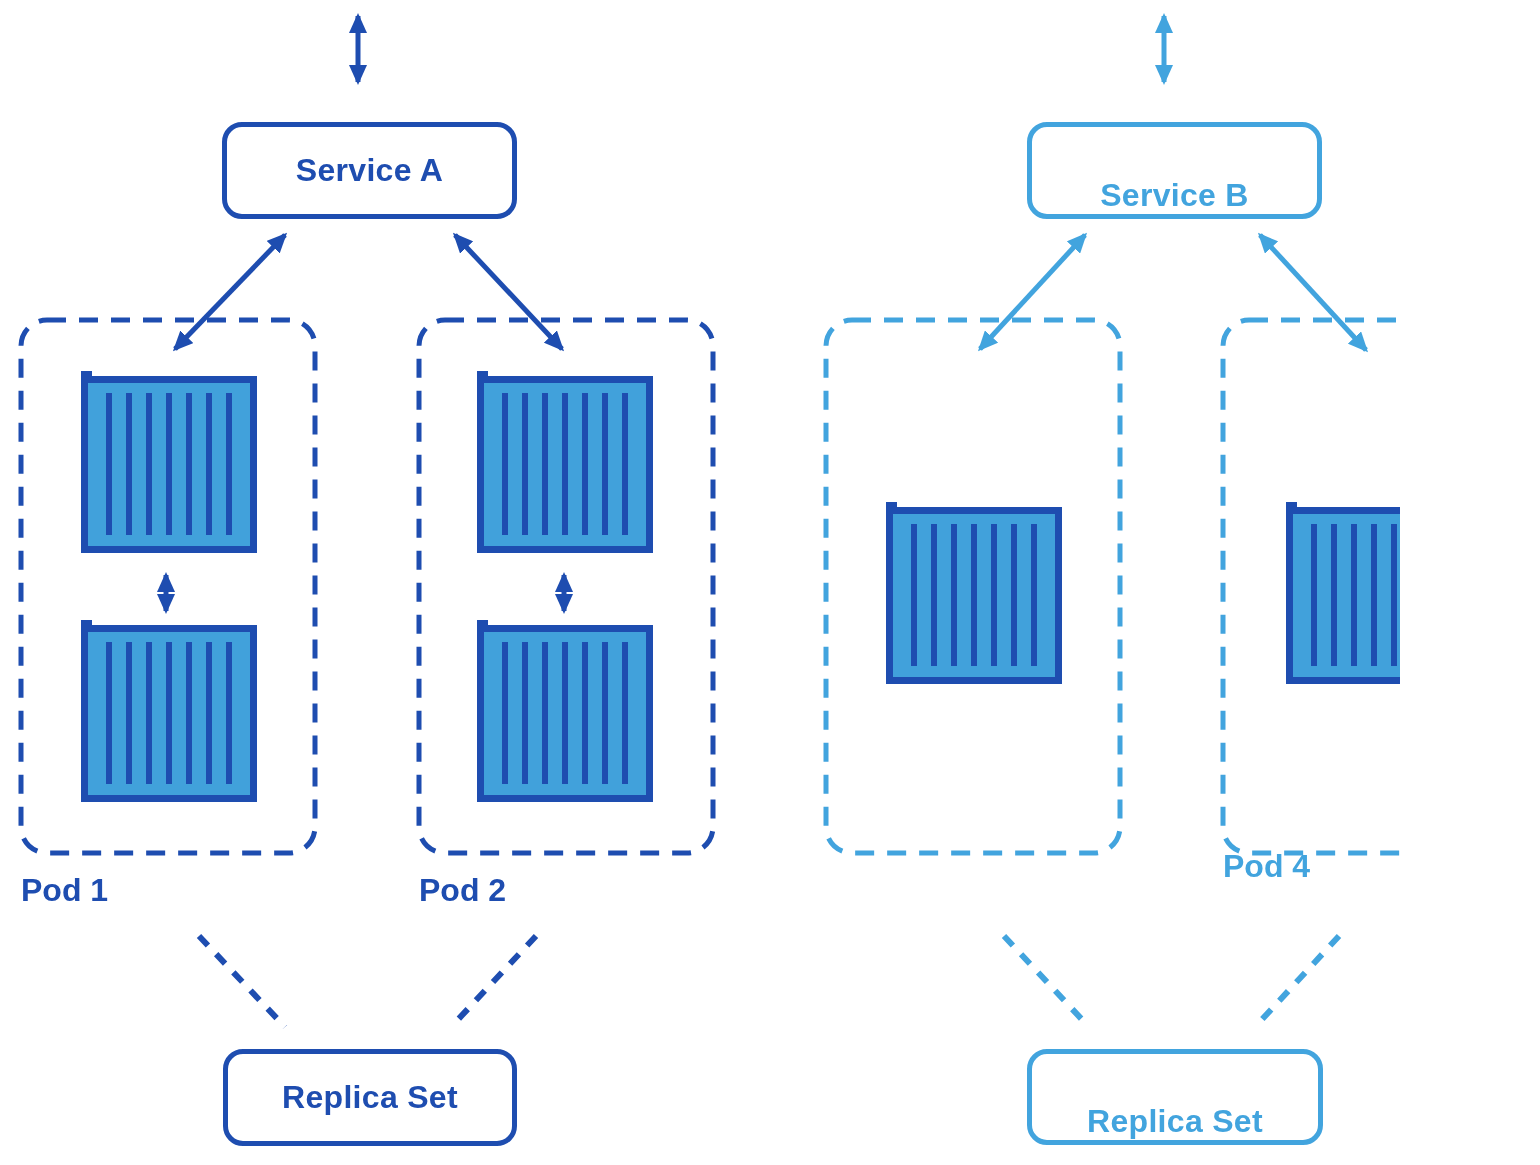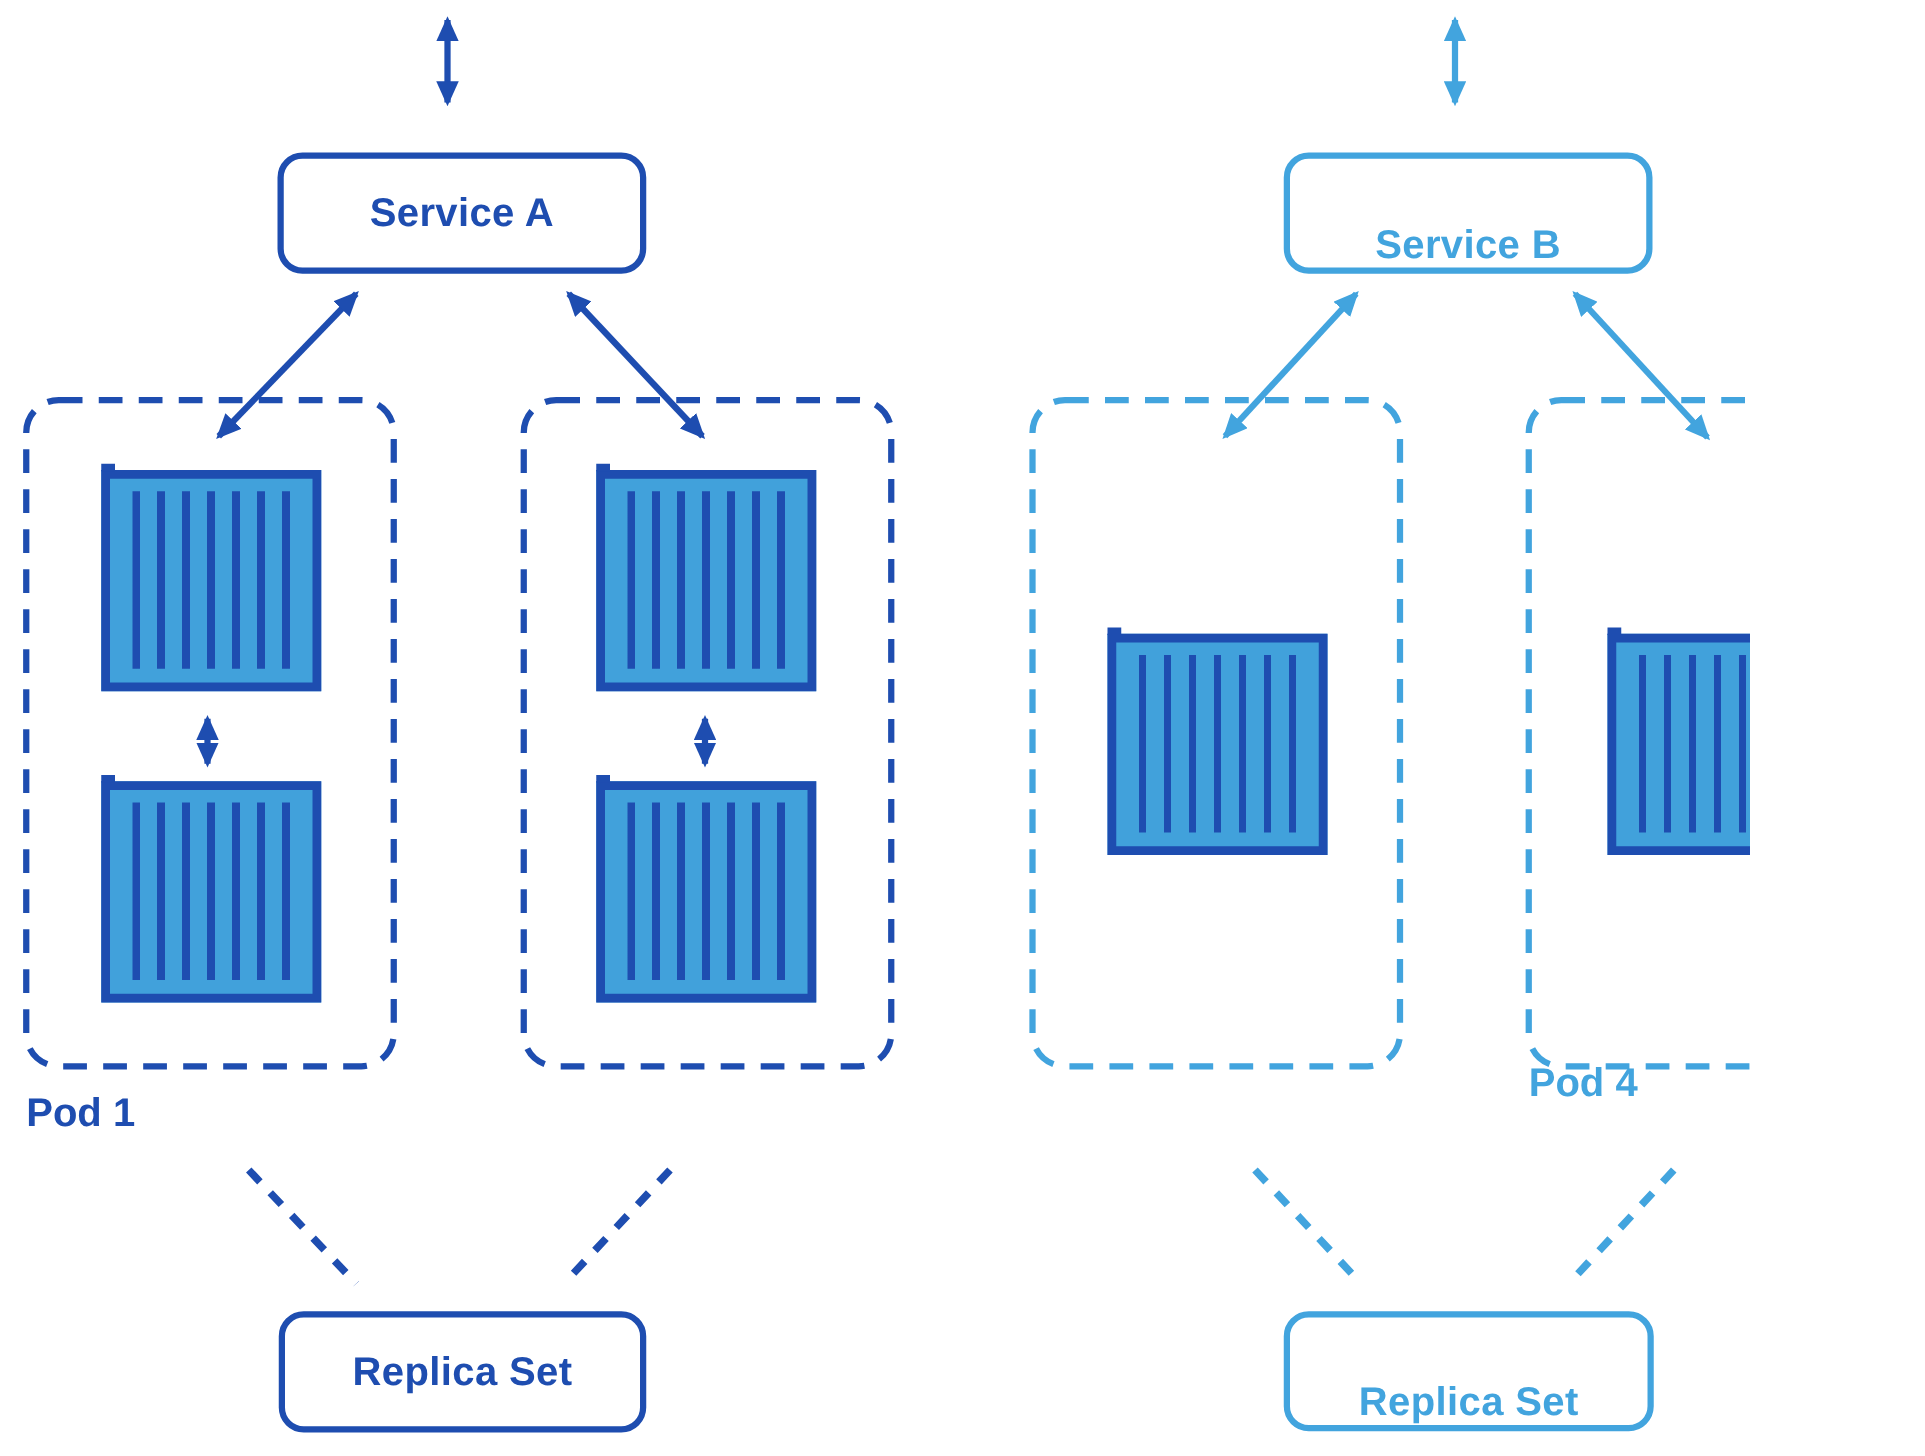--- a/index.html
+++ b/index.html
@@ -142,20 +142,21 @@
 
   <div class="ctr" style="left:886px; top:507px;">
     <div class="stripes"></div>
   </div>
 
   <div class="ctr" style="left:1286px; top:507px;">
     <div class="stripes"></div>
   </div>
 
   <div class="pod-label label-dark" style="left:21px; top:872px;">Pod 1</div>
+  <div class="pod-label label-dark" style="left:419px; top:872px;">Pod 2</div>
   <div class="pod-label label-light" style="left:1223px; top:848px;">Pod 4</div>
 
   <div class="node-box node-dark" style="left:223px; top:1049px; width:294px; height:97px;">
     <span>Replica Set</span>
   </div>
   <div class="node-box node-light" style="left:1027px; top:1049px; width:296px; height:96px;">
     <span>Replica Set</span>
   </div>
 
 </div>

